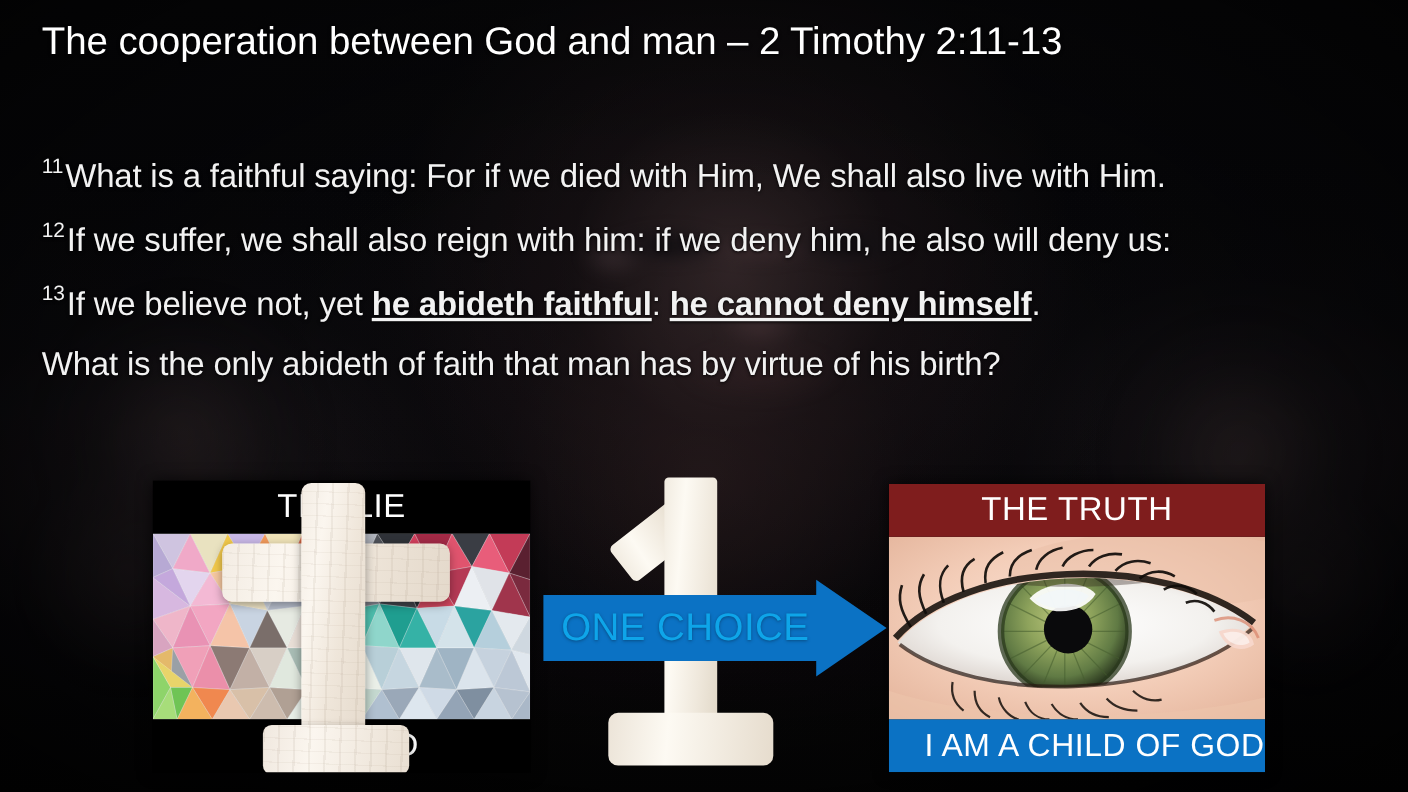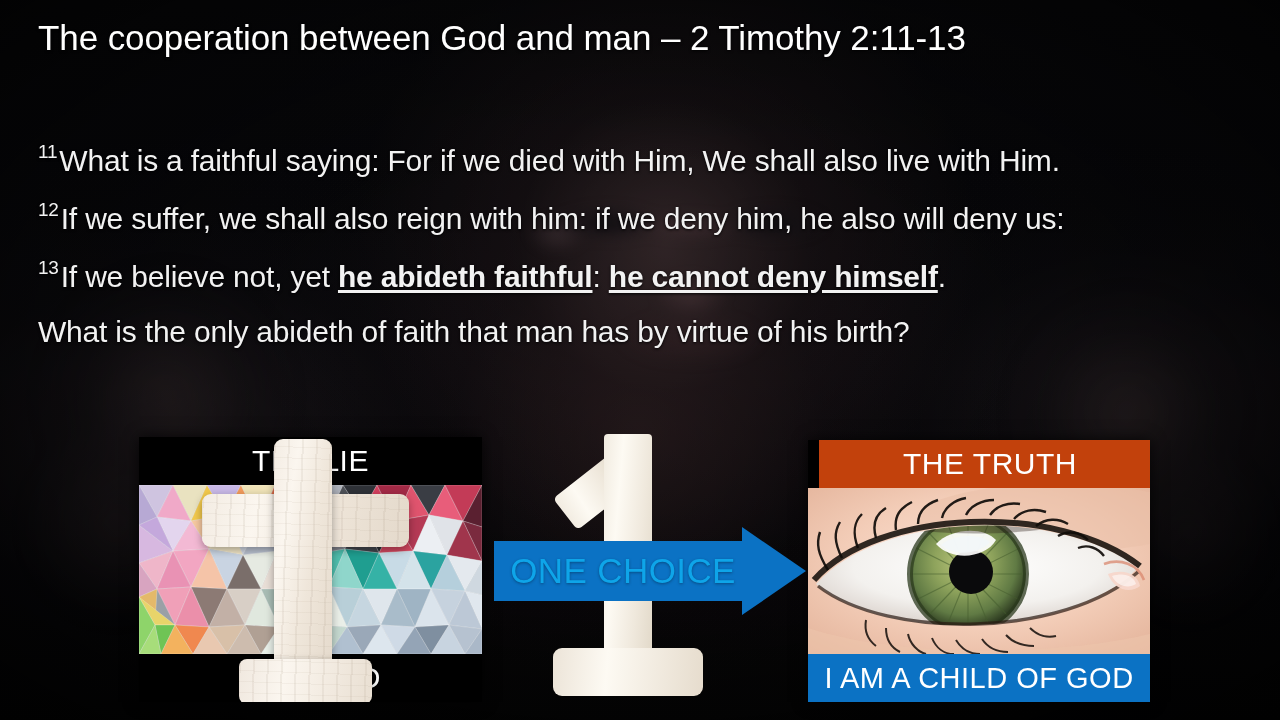--- a/index.html
+++ b/index.html
@@ -113,22 +113,22 @@
     background:repeating-linear-gradient(92deg, rgba(150,132,112,0.10) 0 2px, rgba(0,0,0,0) 2px 14px),
                repeating-linear-gradient(2deg, rgba(160,142,120,0.08) 0 1px, rgba(0,0,0,0) 1px 11px);
   }
 
   
   #truth-card{
     position:absolute;left:808px;top:440px;width:342px;height:262px;
     background:#000;overflow:hidden;
     box-shadow:0 0 14px rgba(0,0,0,0.75);
   }
-  #truth-top{top:0;height:48px;font-size:30px;background:#c2410c;margin-left:11px;}
-  #truth-bottom{bottom:0;height:48px;font-size:29px;background:#0b72c4;}
+  #truth-top{top:0;height:48px;font-size:30px;background:#7f1d1d;}
+  #truth-bottom{bottom:0;height:48px;font-size:29px;background:#0b72c4;padding-left:16px;}
   #truth-photo{
     position:absolute;left:0;top:48px;width:100%;height:166px;overflow:hidden;
     background:#f0c9b4;
   }
   #truth-photo svg{display:block;width:100%;height:100%;}
 
   
   #numeral{
     position:absolute;left:540px;top:428px;width:178px;height:275px;
   }

